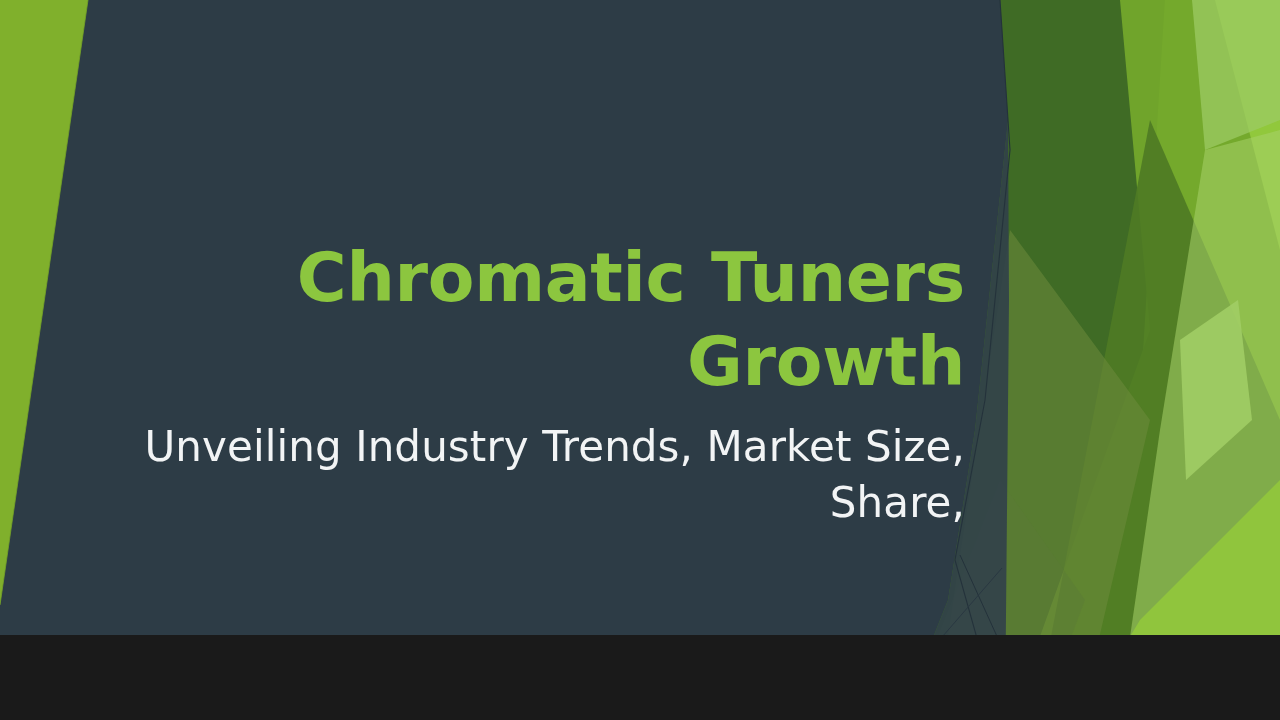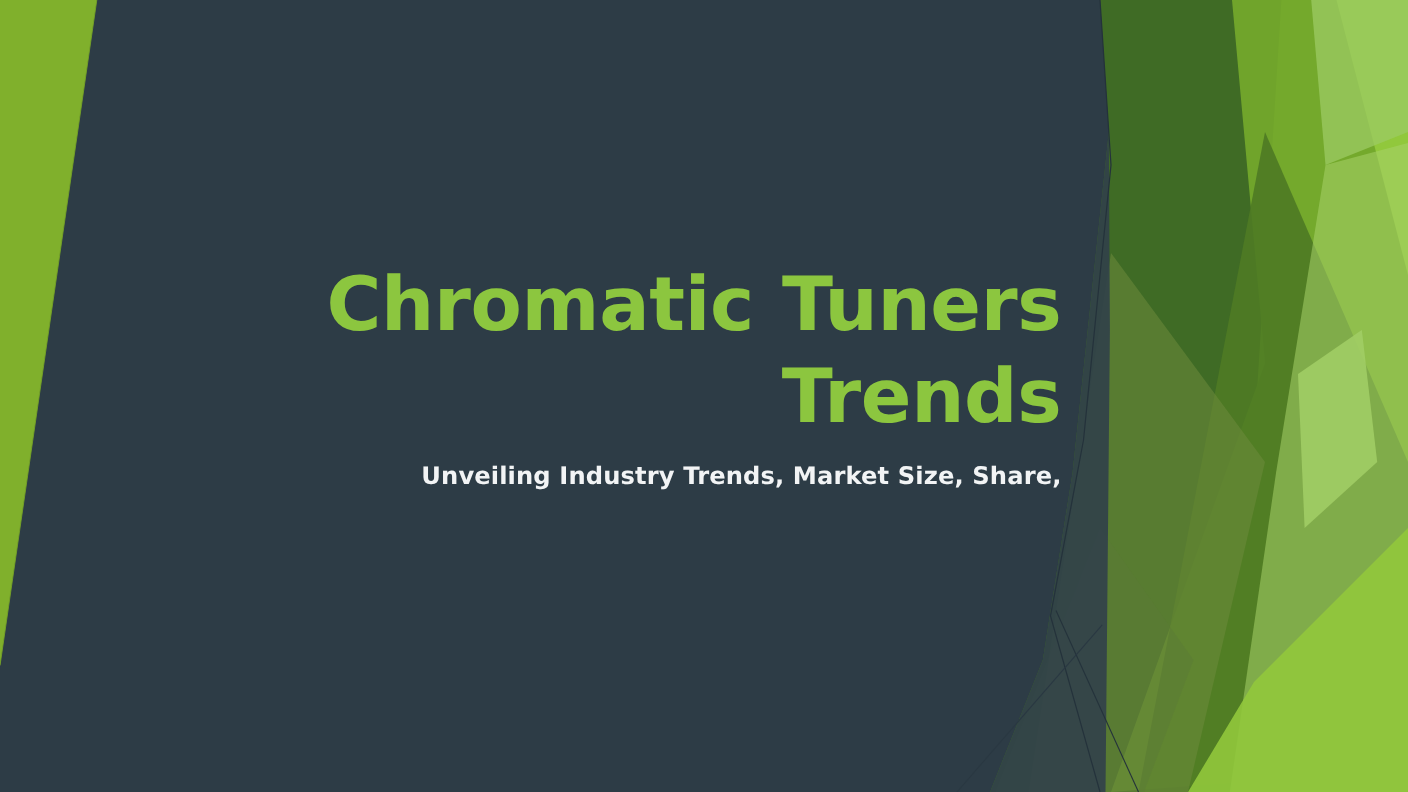--- a/index.html
+++ b/index.html
@@ -4,21 +4,21 @@
 <title>Chromatic Tuners Market</title>
 <style>
   html, body {
     margin: 0;
     padding: 0;
     background: #1a1a1a;
   }
   #slide {
     position: relative;
     width: 1280px;
-    height: 720px;
+    height: 635px;
     overflow: hidden;
     background: #000000;
     font-family: "DejaVu Sans", sans-serif;
     user-select: none;
   }
   #bg-art {
     position: absolute;
     top: 0; left: 0;
     width: 1280px;
     height: 720px;
@@ -36,23 +36,23 @@
     margin: 0;
     font-size: 68px;
     line-height: 1.24;
     font-weight: bold;
     color: #8cc63f;
     letter-spacing: -0.3px;
     word-spacing: 2px;
   }
   #subtitle {
     margin: 14px 0 0 0;
-    font-size: 22px;
+    font-size: 42px;
     line-height: 1.35;
-    font-weight: bold;
+    font-weight: normal;
     color: #f2f4f5;
     letter-spacing: 0.1px;
   }
 </style>
 </head>
 <body>
 
 <div id="slide">
 
   <svg id="bg-art" viewBox="0 0 1280 720" preserveAspectRatio="none" aria-hidden="true">
@@ -90,17 +90,17 @@
     <polyline points="985,400 955,560 1000,720" fill="none" stroke="#24323b" stroke-width="1.1"></polyline>
     <polyline points="960,555 1035,720" fill="none" stroke="#24323b" stroke-width="1"></polyline>
     <polyline points="1002,568 870,720" fill="none" stroke="#2a3842" stroke-width="1"></polyline>
 
     <polygon points="0,0 88,0 0,605" fill="#80b02c"></polygon>
     <polyline points="88,0 0,605" fill="none" stroke="#76a427" stroke-width="0.8"></polyline>
 
   </svg>
 
   <div id="text-block">
-    <h1 id="title"><span>Chromatic Tuners</span><br><span>Trends</span></h1>
+    <h1 id="title"><span>Chromatic Tuners</span><br><span>Growth</span></h1>
     <p id="subtitle"><span>Unveiling Industry Trends, Market Size, Share,</span><br></p>
   </div>
 
 </div>
 
 </body></html>

